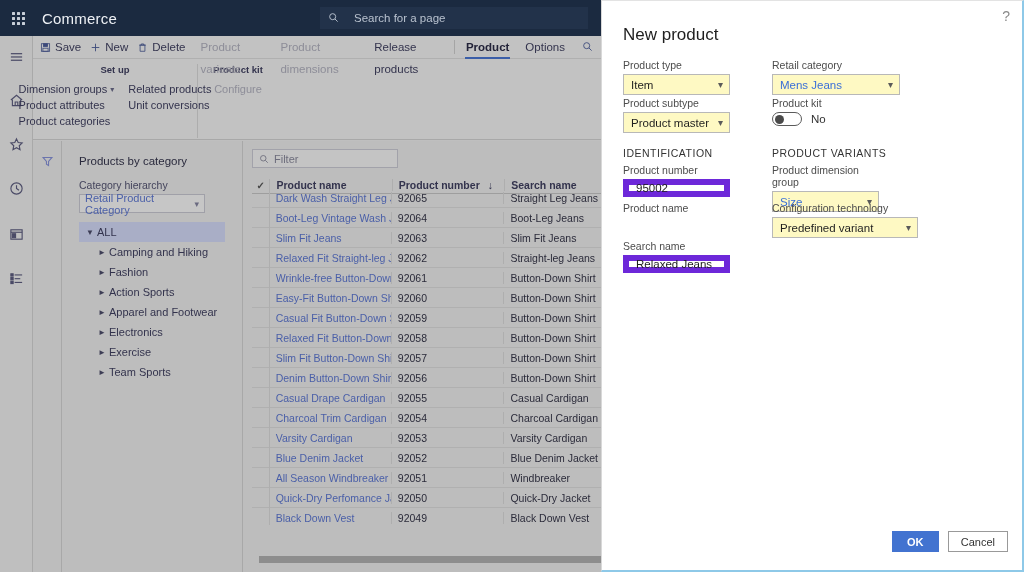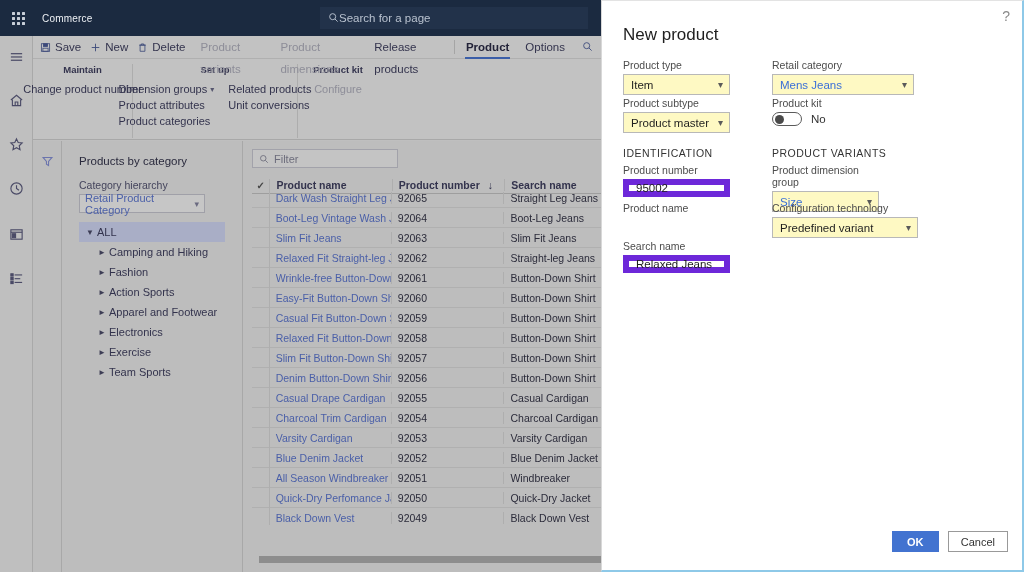--- a/index.html
+++ b/index.html
@@ -33,28 +33,28 @@
     width: 36px; height: 36px;
     display: flex; align-items: center; justify-content: center;
     cursor: pointer;
   }
   .waffle-grid {
     display: grid; grid-template-columns: repeat(3, 3px);
     grid-template-rows: repeat(3, 3px); gap: 2px;
   }
   .waffle-grid i { width: 3px; height: 3px; background: #c9cfd8; display:block; border-radius:.5px;}
   .app-title {
-    color: #eef1f5; font-size: 10px; letter-spacing: .2px;
+    color: #eef1f5; font-size: 15px; letter-spacing: .2px;
     margin-left: 6px;
   }
   .topsearch {
     position: absolute; left: 320px; top: 7px;
     width: 268px; height: 22px;
     background: #22324a;
-    display: flex; align-items: center; gap: 0;
+    display: flex; align-items: center; gap: 15px;
     padding: 0 8px;
   }
   .topsearch .mag { color: #b6c0cd; font-size: 12px; line-height: 1; }
   .topsearch span.ph { color: #b9c2cf; font-size: 11.5px; }
 
   
   .rail {
     position: absolute; left: 0; top: 36px;
     width: 33px; height: 536px;
     background: #bfbfbf;
@@ -370,28 +370,20 @@
         <div class="rtab">Options</div>
         <div class="rtab" style="padding-left:9px;">
           <svg viewBox="0 0 16 16" width="11" height="11" fill="none" stroke="#3d4a7a" stroke-width="1.3" style="vertical-align:-1px;">
             <circle cx="6.8" cy="6.8" r="4.4"></circle>
               <line x1="10.2" y1="10.2" x2="14" y2="14"></line>
           </svg>
         </div>
       </div>
 
       <div class="ribbon-body">
-        <div class="rgroup" style="width:100px;">
-          <div class="rgroup-title">Maintain</div>
-          <div class="rgroup-items">
-            <div class="rcol">
-              <div class="ritem">Change product number</div>
-            </div>
-          </div>
-        </div>
 
 
         <div class="rgroup" style="width:165px;">
           <div class="rgroup-title">Set up</div>
           <div class="rgroup-items">
             <div class="rcol">
               <div class="ritem">
                 <span>Dimension groups</span>
                 <span class="chev-sm">▾</span>
               </div>
@@ -610,21 +602,21 @@
     <div class="field" style="left:21px; top:58px; width:107px;">
       <div class="f-lbl">Product type</div>
       <div class="f-select" style="width:107px;">
         <span class="v">Item</span>
         <span class="cx">▾</span>
       </div>
     </div>
 
     <div class="field" style="left:170px; top:58px; width:146px;">
       <div class="f-lbl">Retail category</div>
-      <div class="f-select" style="width:142px;">
+      <div class="f-select" style="width:128px;">
         <span class="v link">Mens Jeans</span>
         <span class="cx">▾</span>
       </div>
     </div>
 
     <div class="field" style="left:21px; top:96px; width:107px;">
       <div class="f-lbl">Product subtype</div>
       <div class="f-select" style="width:107px;">
         <span class="v">Product master</span>
         <span class="cx">▾</span>

